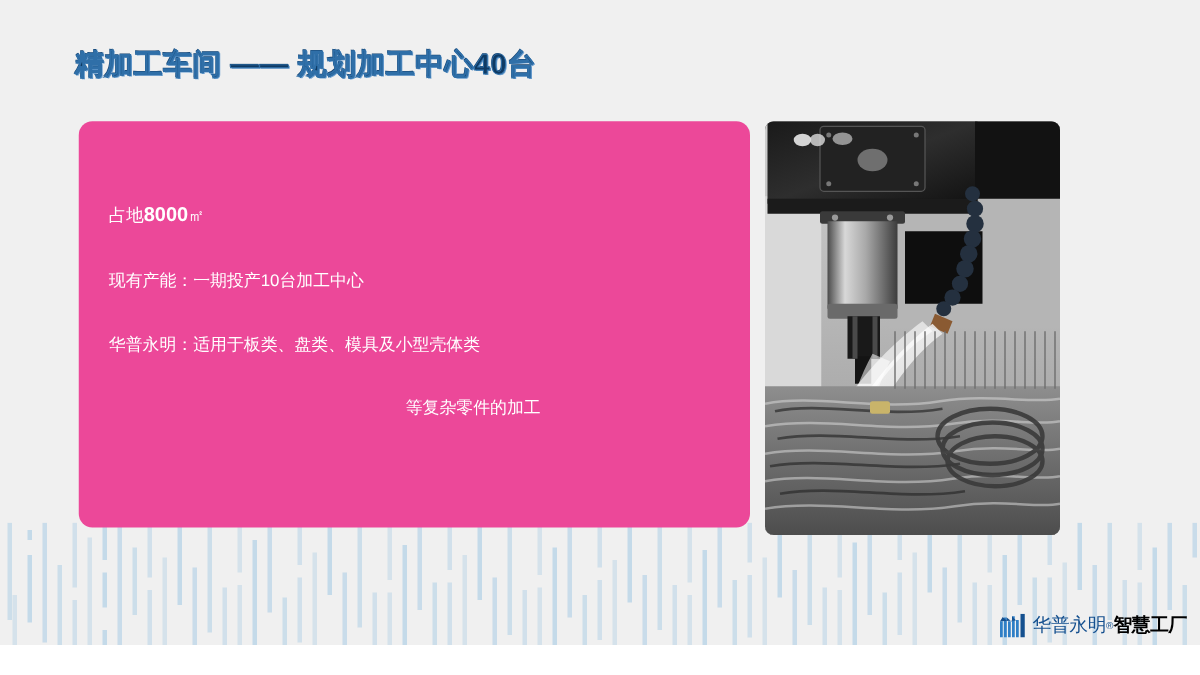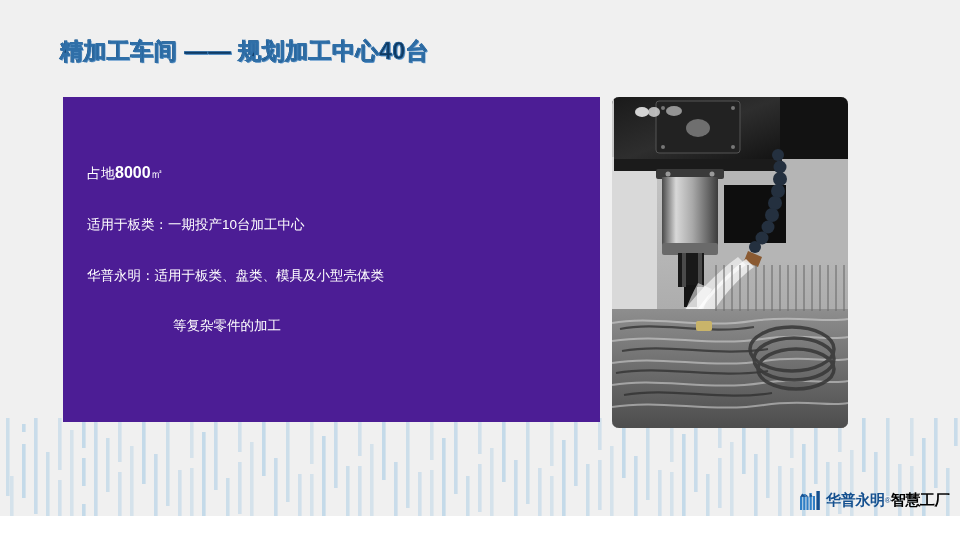--- a/index.html
+++ b/index.html
@@ -44,40 +44,40 @@
     white-space: nowrap;
   }
 
   
   .blue-card {
     position: absolute;
     left: 63px;
     top: 97px;
     width: 537px;
     height: 325px;
-    background: #4c1d95;
-    border-radius: 0;
+    background: #ec4899;
+    border-radius: 11px;
   }
   .card-body {
     position: absolute;
     left: 24px;
     top: 68px;
     right: 16px;
   }
   .line {
     color: #ffffff;
     font-size: 13.5px;
     line-height: 1;
     margin-bottom: 37px;
     white-space: nowrap;
   }
   .line.first { font-size: 14px; }
   .line .strong { font-weight: bold; font-size: 16px; }
   .line .sup { font-size: 13px; }
-  .line.indent { padding-left: 86px; margin-bottom: 6px; }
+  .line.indent { padding-left: 86px; margin-bottom: 6px; text-align: center; }
 
   
   .photo {
     position: absolute;
     left: 612px;
     top: 97px;
     width: 236px;
     height: 331px;
     border-radius: 7px;
     overflow: hidden;
@@ -95,21 +95,21 @@
     height: 22px;
   }
   .logo-mark {
     width: 21px;
     height: 19px;
     margin-right: 5px;
   }
   .logo-mark svg { display: block; }
   .logo-text-main {
     font-size: 15px;
-    font-weight: bold;
+    font-weight: normal;
     color: #15508f;
     letter-spacing: -0.3px;
   }
   .logo-sup {
     font-size: 8px;
     color: #15508f;
     vertical-align: super;
   }
   .logo-text-sub {
     font-size: 15px;
@@ -229,21 +229,21 @@
 
   <div class="title">精加工车间 —— 规划加工中心40台</div>
 
   <div class="blue-card">
     <div class="card-body">
 
       <div class="line first">
         <span>占地</span><span class="strong">8000</span><span class="sup">㎡</span>
       </div>
 
-      <div class="line">适用于板类：一期投产10台加工中心</div>
+      <div class="line">现有产能：一期投产10台加工中心</div>
 
       <div class="line">华普永明：适用于板类、盘类、模具及小型壳体类</div>
 
       <div class="line indent">等复杂零件的加工</div>
 
     </div>
   </div>
 
   <div class="photo">
     <svg width="236" height="331" viewBox="0 0 236 331" xmlns="http://www.w3.org/2000/svg">

